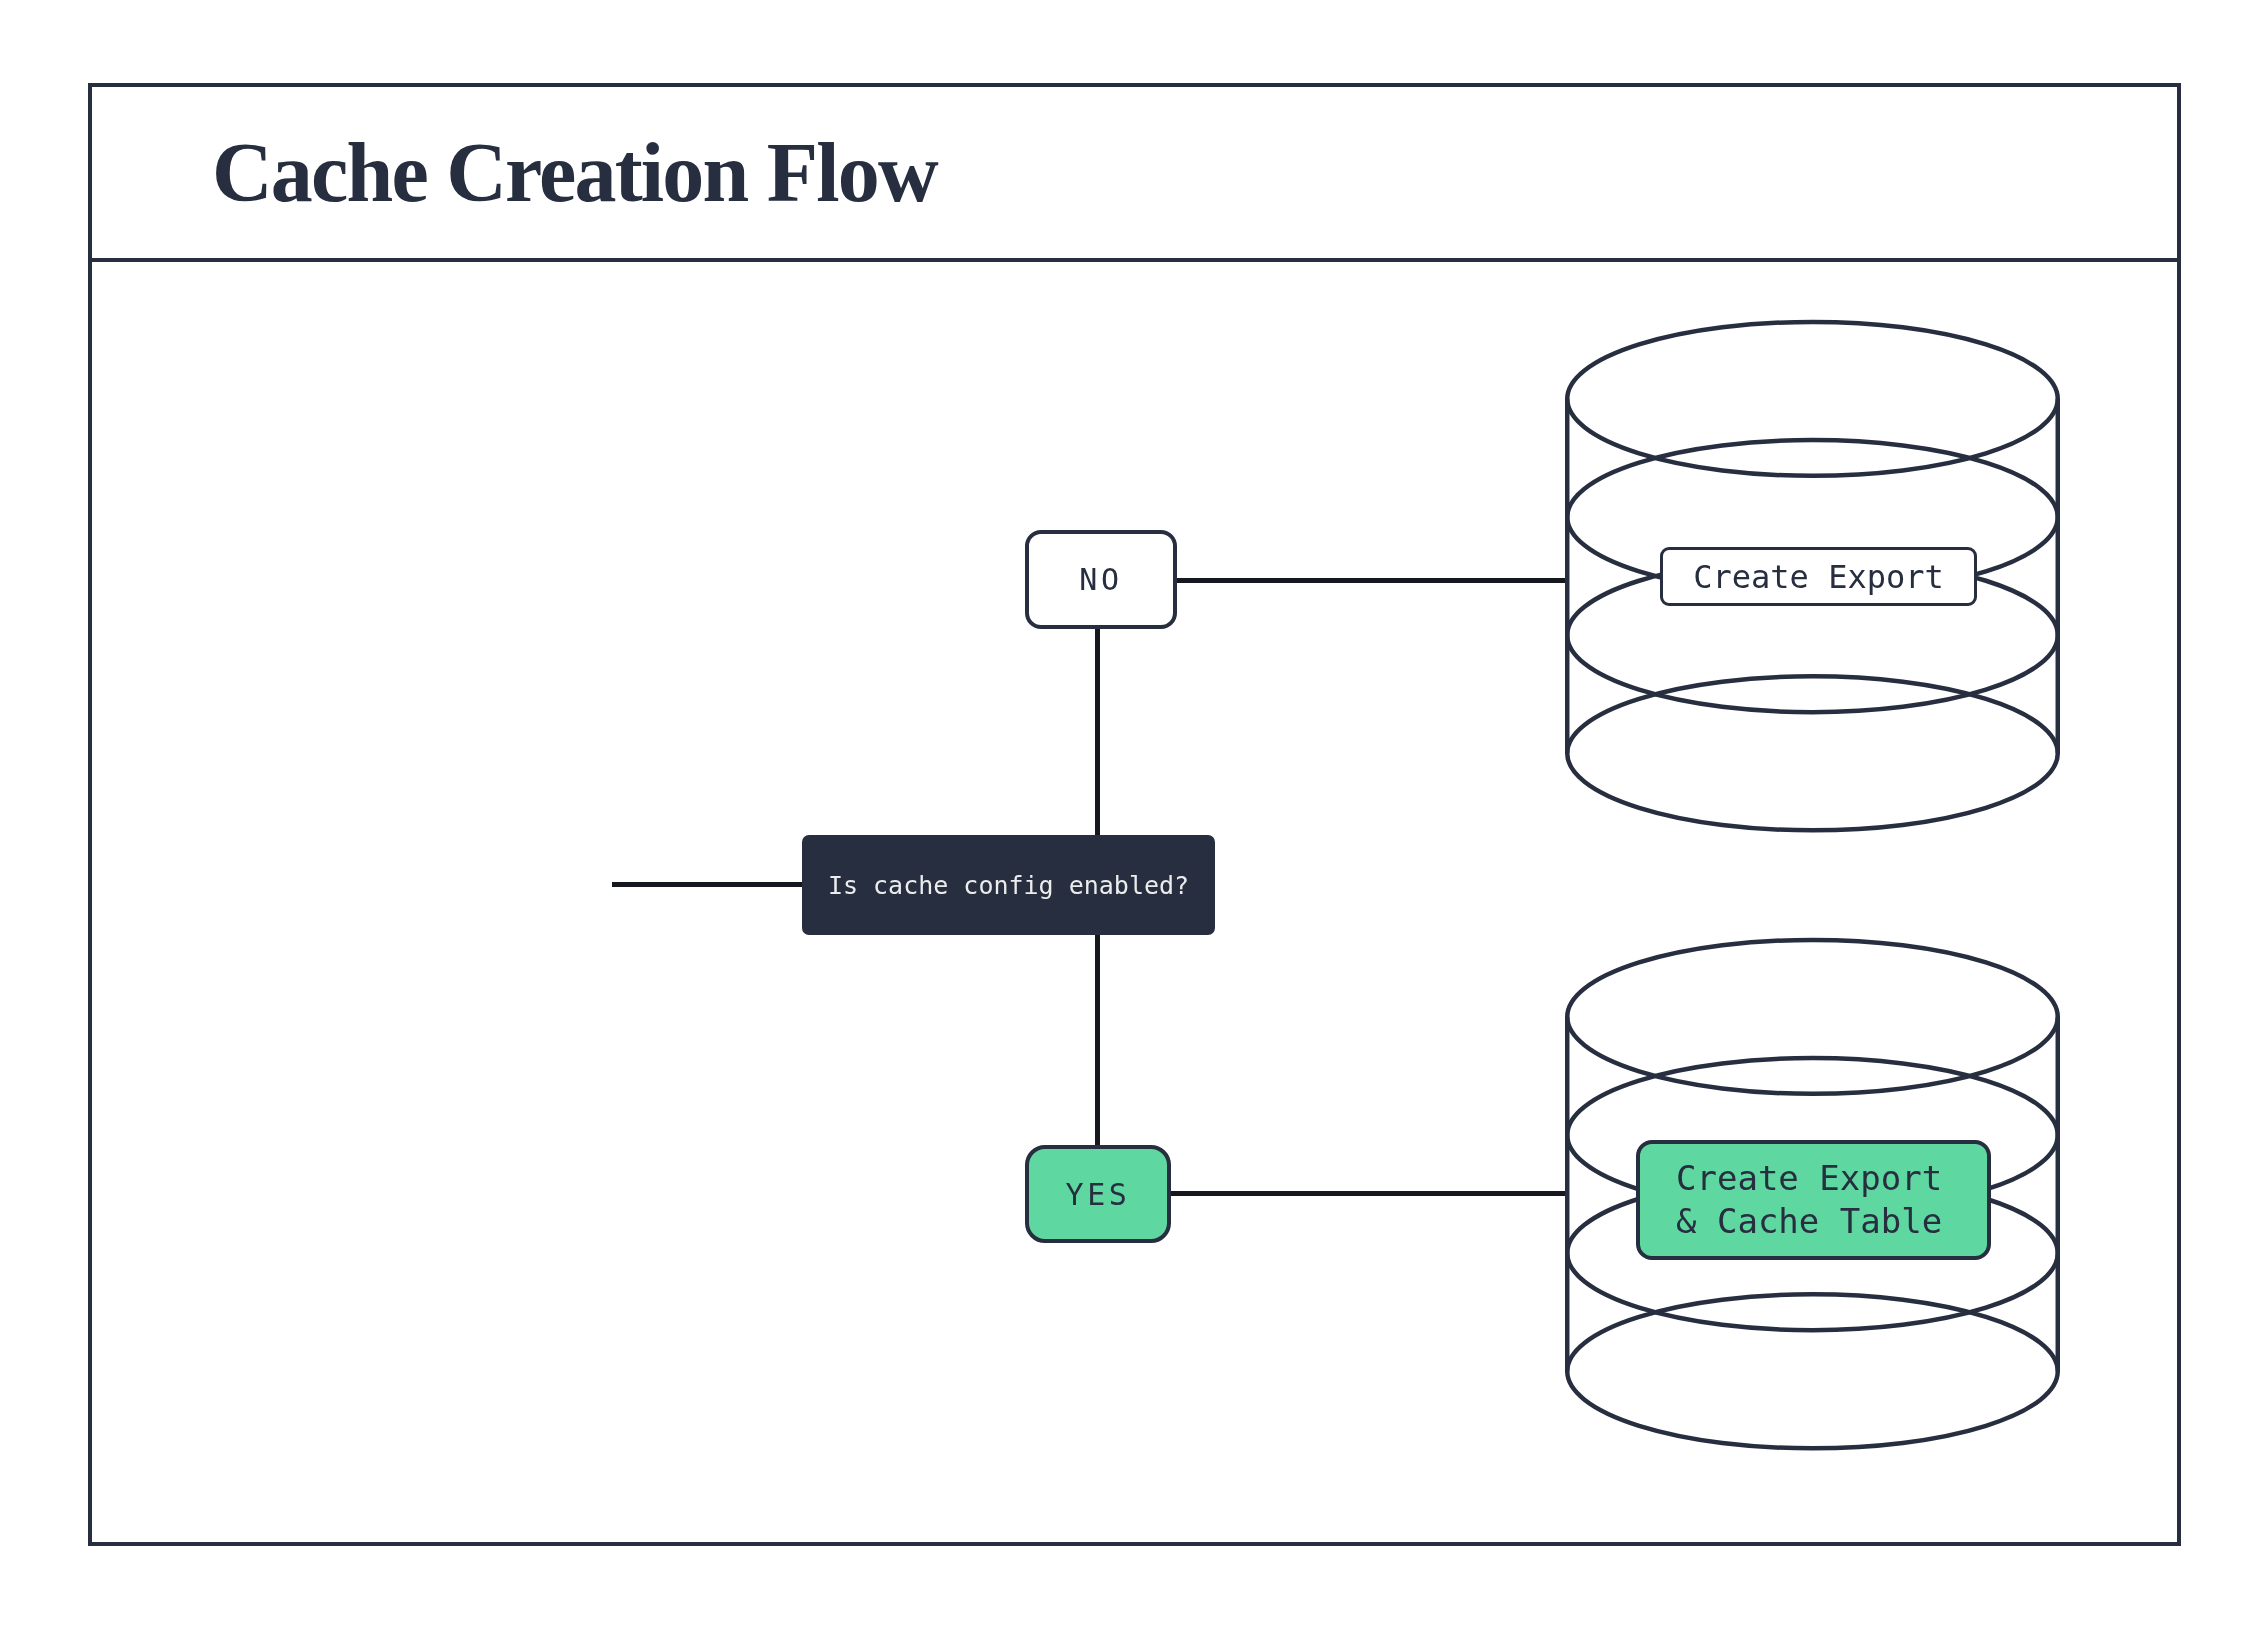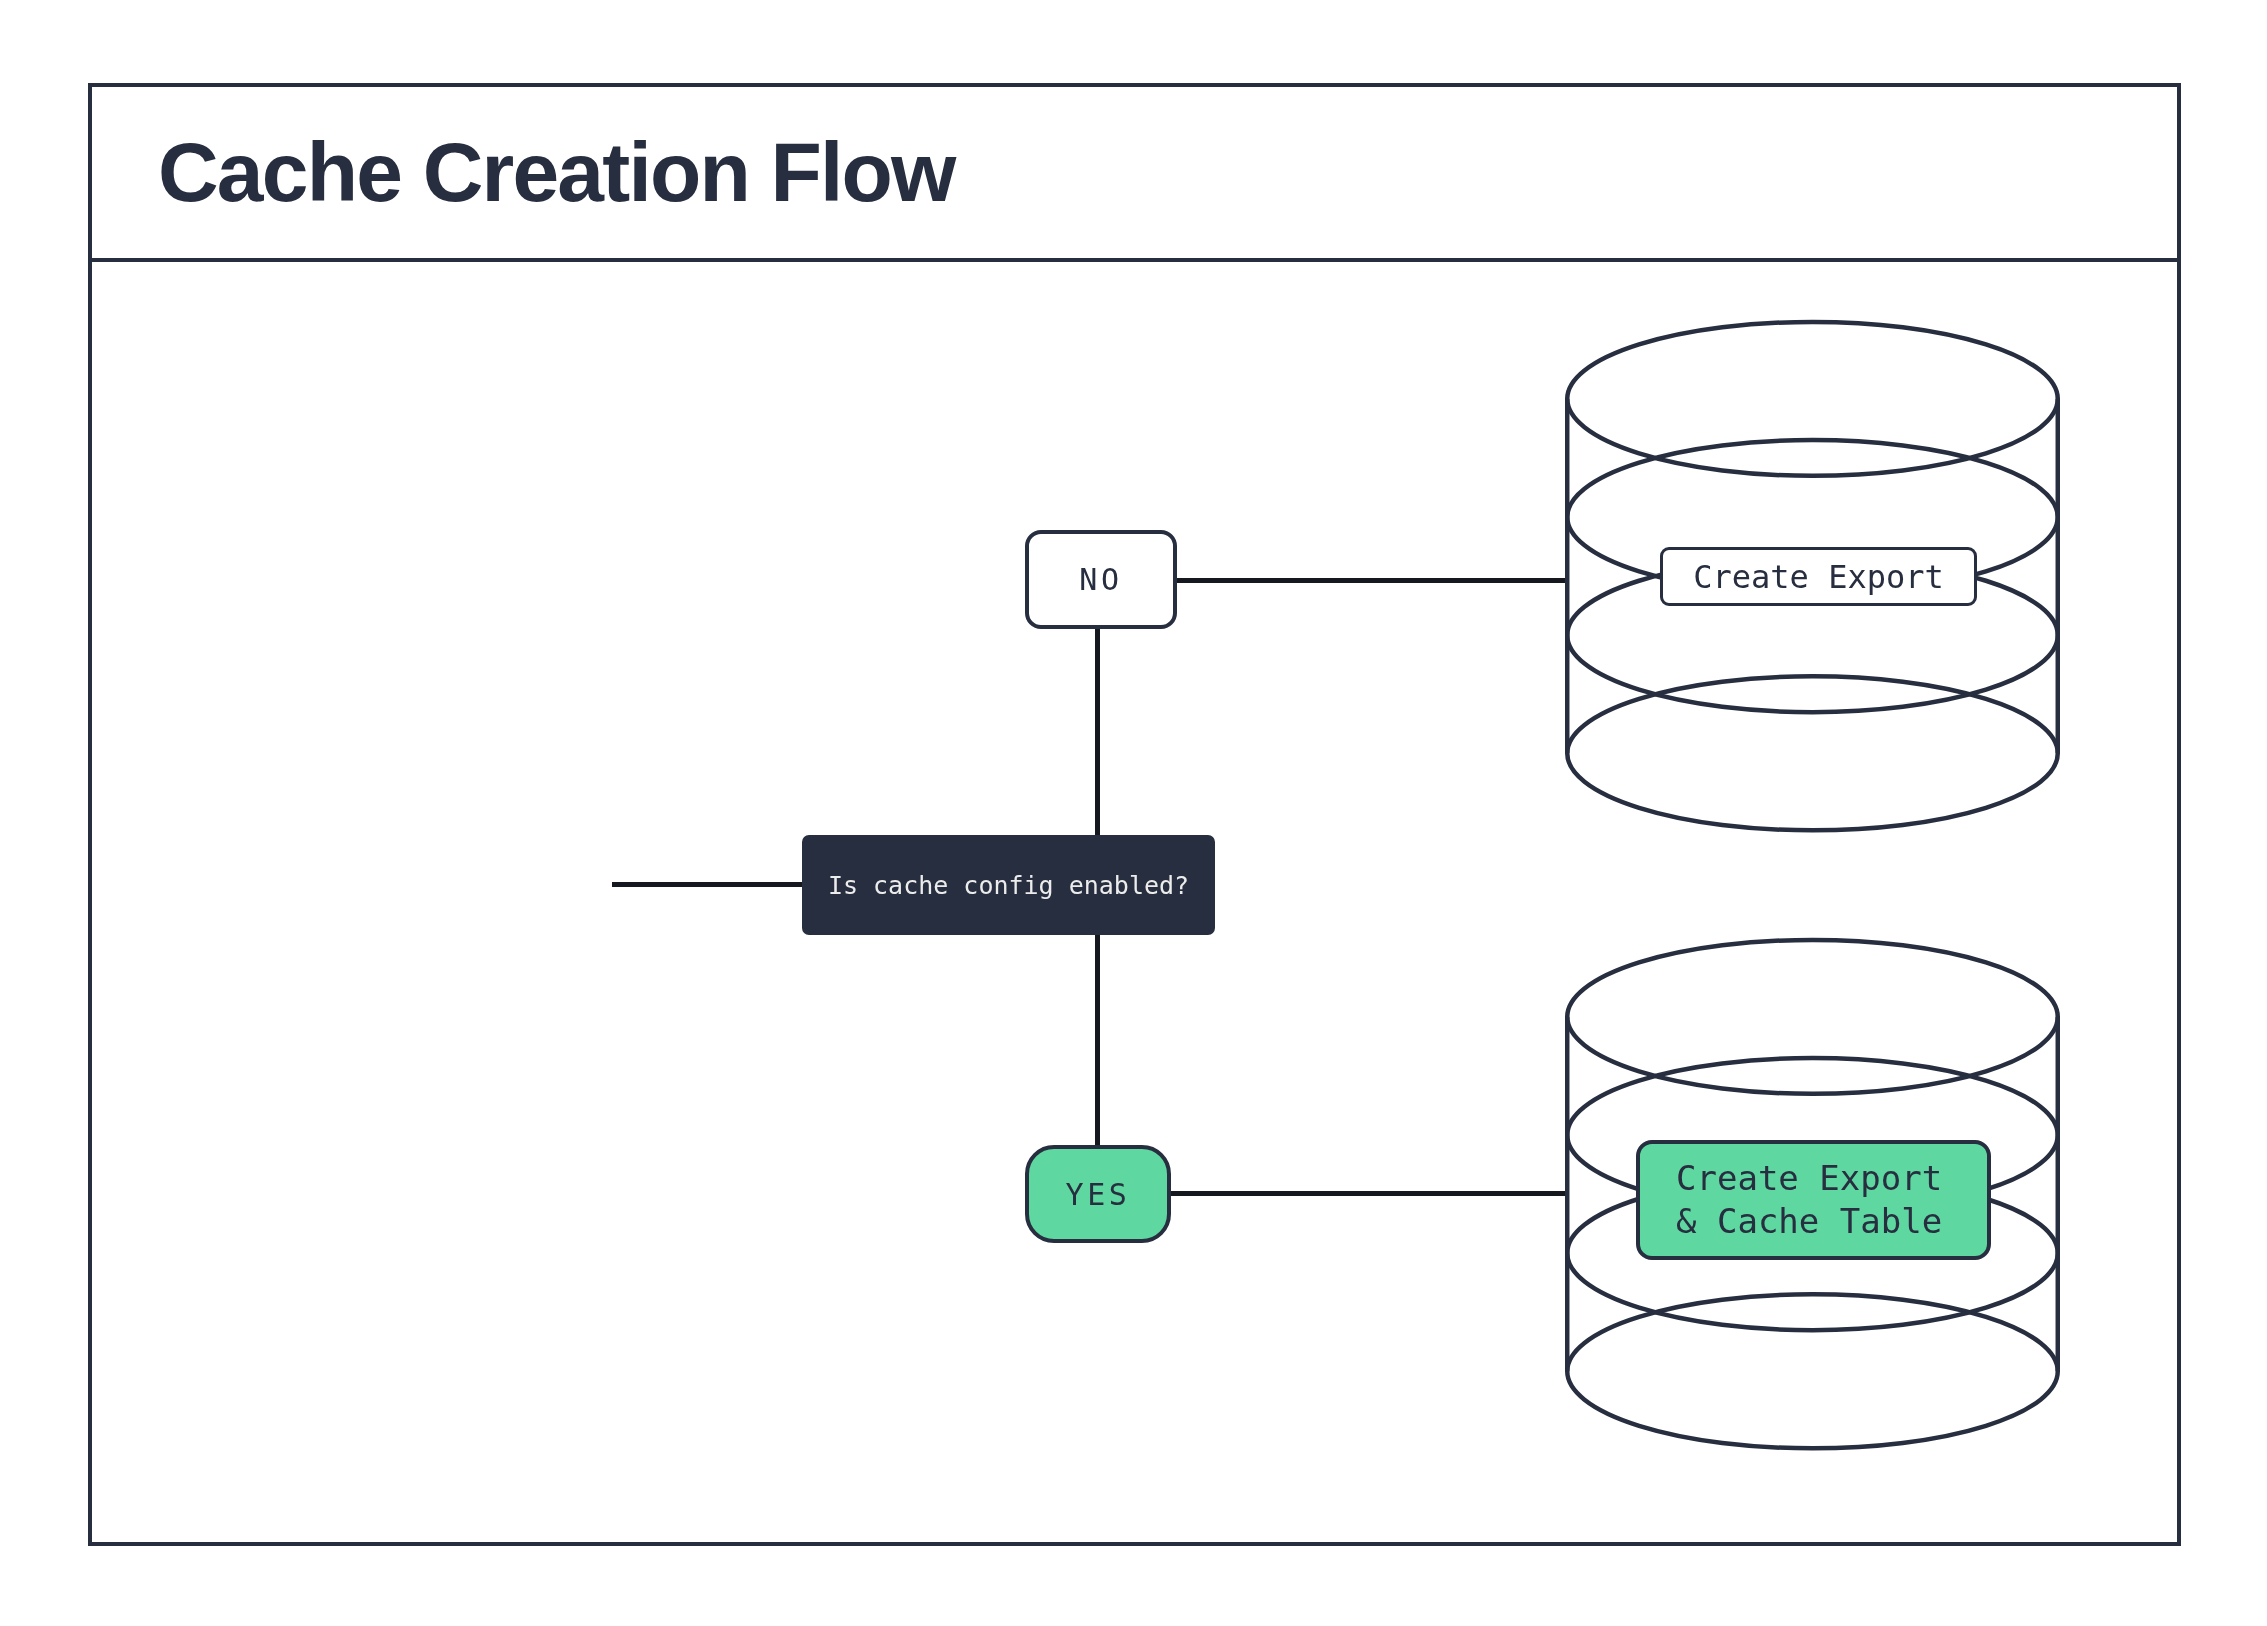--- a/index.html
+++ b/index.html
@@ -14,35 +14,35 @@
   body{width:2268px;height:1626px;position:relative;overflow:hidden;
        font-family:"DejaVu Sans Mono",monospace;color:var(--dark);}
   .stage{position:absolute;left:0;top:0;width:2268px;height:1626px;}
 
   
   .frame{position:absolute;left:88px;top:83px;width:2093px;height:1463px;
          border:4.5px solid var(--dark);background:var(--bg);}
   .titlebar{position:absolute;left:0;top:0;width:100%;height:175px;
             border-bottom:4.5px solid var(--dark);
             display:flex;align-items:center;}
-  .title{font-family:Liberation Sans, sans-serif;font-weight:bold;
+  .title{font-family:Liberation Serif, serif;font-weight:bold;
          font-size:84px;letter-spacing:-1.8px;color:var(--dark);
-         padding-left:66px;white-space:nowrap;}
+         padding-left:120px;white-space:nowrap;}
 
   
   .node{position:absolute;display:flex;align-items:center;justify-content:center;
         border:4.5px solid var(--dark);border-radius:14.3px;background:#fff;
         white-space:nowrap;}
   .node.green{background:var(--green);}
   .node.dark{background:var(--dark);border-color:var(--dark);color:var(--light-text);}
 
   #run-box{left:278px;top:835px;width:336px;height:99px;font-size:29px;}
   #decision-box{left:802px;top:835px;width:413px;height:100px;font-size:25px;border-radius:7px;}
   #no-box{left:1025px;top:530px;width:152px;height:99px;font-size:30px;letter-spacing:3.6px;border-radius:16px;}
-  #yes-box{left:1025px;top:1145px;width:146px;height:98px;font-size:30px;letter-spacing:3.6px;border-radius:29px;}
+  #yes-box{left:1025px;top:1145px;width:146px;height:98px;font-size:30px;letter-spacing:3.6px;border-radius:20px;}
 
   
   .connector{position:absolute;background:var(--line);}
   #edge-run-decision{left:612px;top:882px;width:191px;height:4.5px;}
   #edge-no-db{left:1171px;top:578px;width:396px;height:4.5px;}
   #edge-yes-db{left:1171px;top:1191px;width:396px;height:4.5px;}
   #edge-no-down{left:1095px;top:627px;width:4.5px;height:210px;}
   #edge-decision-yes{left:1095px;top:933px;width:4.5px;height:213px;}
 
   

